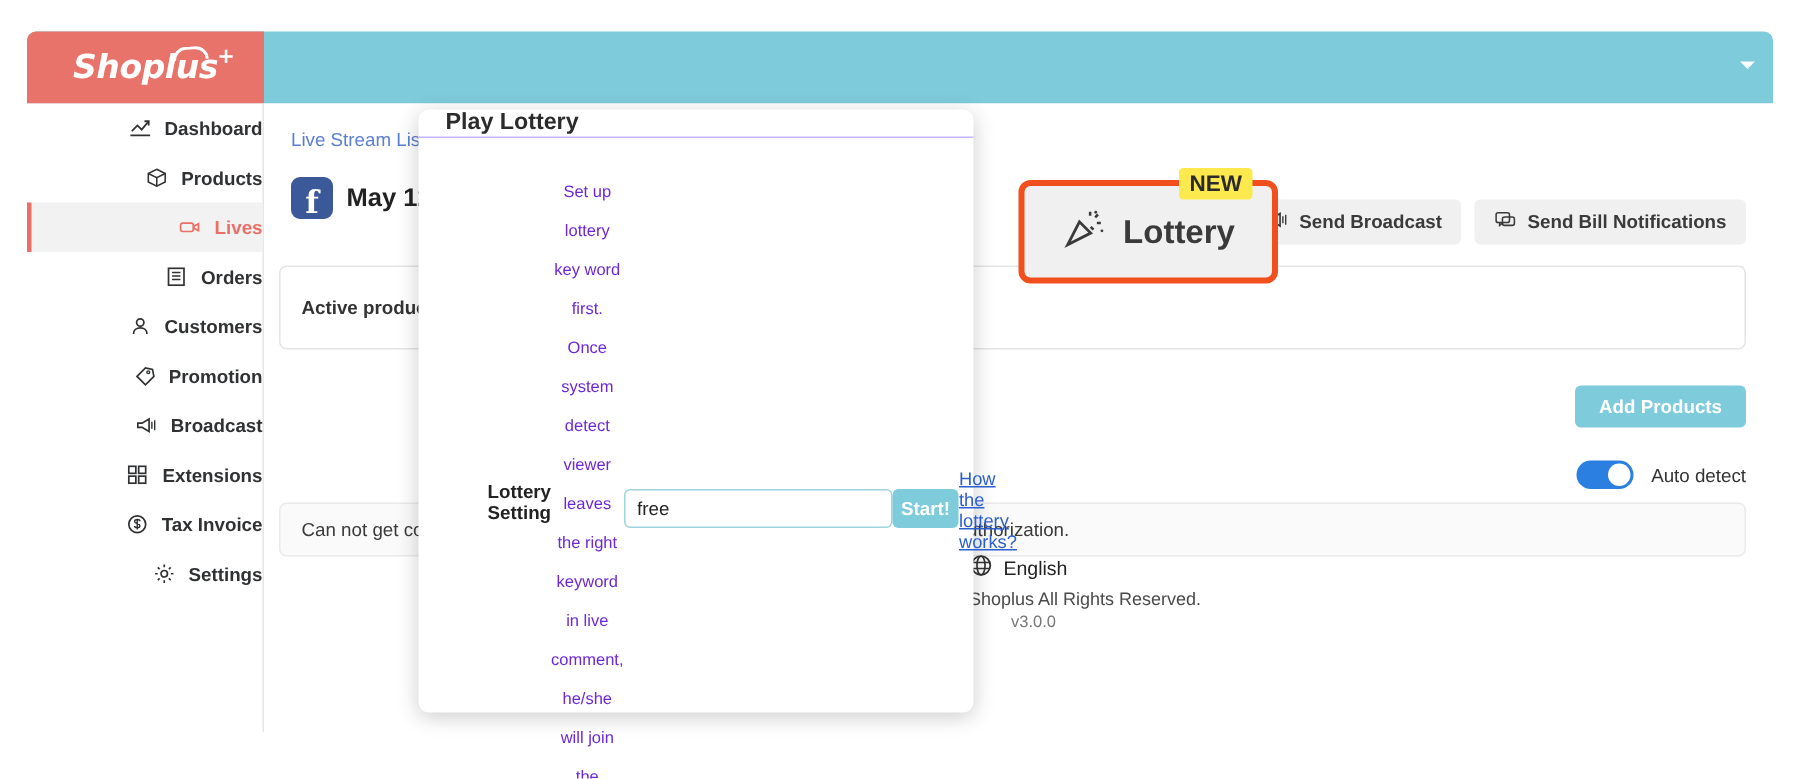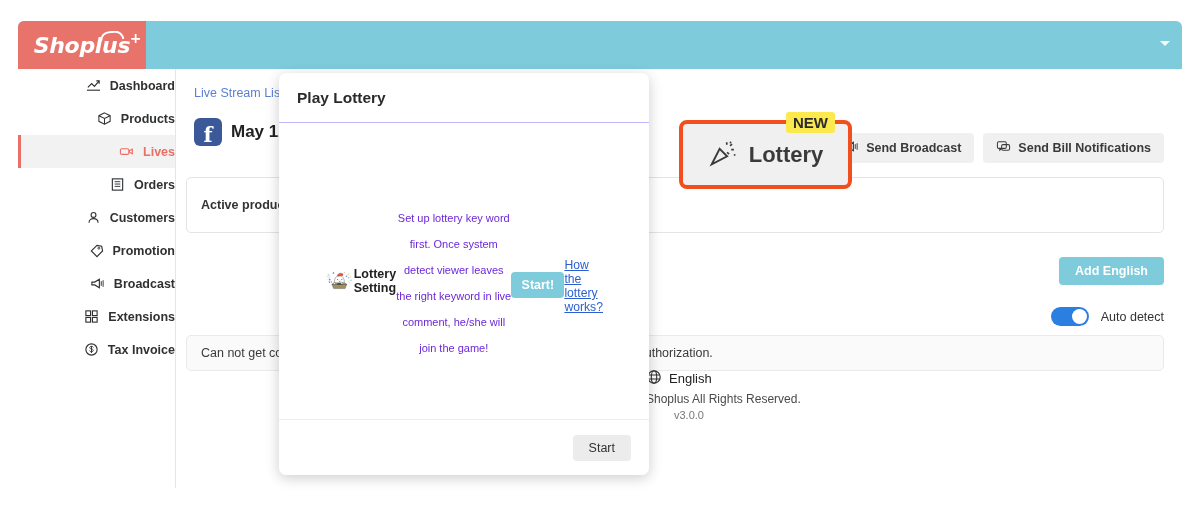--- a/index.html
+++ b/index.html
@@ -20,21 +20,21 @@
   .topbar {
     position: absolute;
     left: 18px; top: 21px;
     width: 1164px; height: 48px;
     background: #7ecbdc;
     border-radius: 6px 6px 0 0;
   }
   .logo-block {
     position: absolute;
     left: 0; top: 0;
-    width: 128px; height: 48px;
+    width: 158px; height: 48px;
     background: #e8736a;
     border-radius: 6px 0 0 0;
     display: flex; align-items: center; justify-content: center;
   }
   .logo-text {
     position: relative;
     color: #ffffff;
     font-size: 22px;
     font-weight: bold;
     font-style: italic;
@@ -504,20 +504,29 @@
     <div class="nav-item">
       <span class="nav-icon">
         <svg width="15" height="15" viewBox="0 0 16 16">
             <circle cx="8" cy="8" r="6" stroke="#2f3133" stroke-width="1.2" fill="none"></circle>
             <path d="M8 4.3v7.4M9.9 5.8c0-.8-.9-1.2-1.9-1.2s-1.9.5-1.9 1.4.9 1.2 1.9 1.5 1.9.6 1.9 1.5-.9 1.4-1.9 1.4-1.9-.4-1.9-1.2" stroke="#2f3133" stroke-width="1" fill="none"></path>
           </svg>
       </span>
       <span>Tax Invoice</span>
     </div>
 
+    <div class="nav-item">
+      <span class="nav-icon">
+        <svg width="15" height="15" viewBox="0 0 16 16">
+            <circle cx="8" cy="8" r="2.3" stroke="#2f3133" stroke-width="1.2" fill="none"></circle>
+            <path d="M8 1.5v1.8M8 12.7v1.8M1.5 8h1.8M12.7 8h1.8M3.4 3.4l1.3 1.3M11.3 11.3l1.3 1.3M12.6 3.4l-1.3 1.3M4.7 11.3l-1.3 1.3" stroke="#2f3133" stroke-width="1.2" fill="none"></path>
+          </svg>
+      </span>
+      <span>Settings</span>
+    </div>
   </div>
 
   <div class="main">
 
     <div class="breadcrumb">
       <span>Live Stream List</span>
       <span class="breadcrumb-sep">›</span>
     </div>
 
     <div class="title-row">
@@ -562,21 +571,21 @@
     </div>
 
     <div class="panel">
       <span class="panel-label">Active product</span>
       <span class="chip">
         <b>นนม80</b>
         <span class="chip-sub">(0/Unlimited</span>
       </span>
     </div>
 
-    <button class="add-product-btn">Add English</button>
+    <button class="add-product-btn">Add Products</button>
 
     <div class="autodetect-row">
       <div class="toggle">
         <div class="knob"></div>
       </div>
       <span class="autodetect-label">Auto detect</span>
     </div>
 
     <div class="alert-bar">
       <span>Can not get com</span>
@@ -651,20 +660,21 @@
         <path d="M36 82l12-8h54l12 8z" fill="#b9a874" stroke="#3b3b3b" stroke-width="1.8"></path>
         <ellipse cx="75" cy="80" rx="13" ry="5" fill="#4b4b4b"></ellipse>
 
         <path d="M49 72c-4 1-6 5-4 8 2 2 6 2 9 0l3-4z" fill="#ffffff" stroke="#3b3b3b" stroke-width="1.8"></path>
         <path d="M85 70c5 0 9 4 8 7-1 3-5 4-9 2l-3-4z" fill="#ffffff" stroke="#3b3b3b" stroke-width="1.8"></path>
       </svg>
 
       <div class="setting-title">Lottery Setting</div>
       <div class="setting-desc">Set up lottery key word first. Once system detect viewer leaves the right keyword in live comment, he/she will join the game!</div>
 
+      <input class="keyword-input" type="text" value="free" style="">
 
       <button class="start-btn">Start!</button>
 
       <a class="how-link">How the lottery works?</a>
     </div>
 
     <div class="modal-footer">
       <button class="close-btn">Start</button>
     </div>
   </div>

